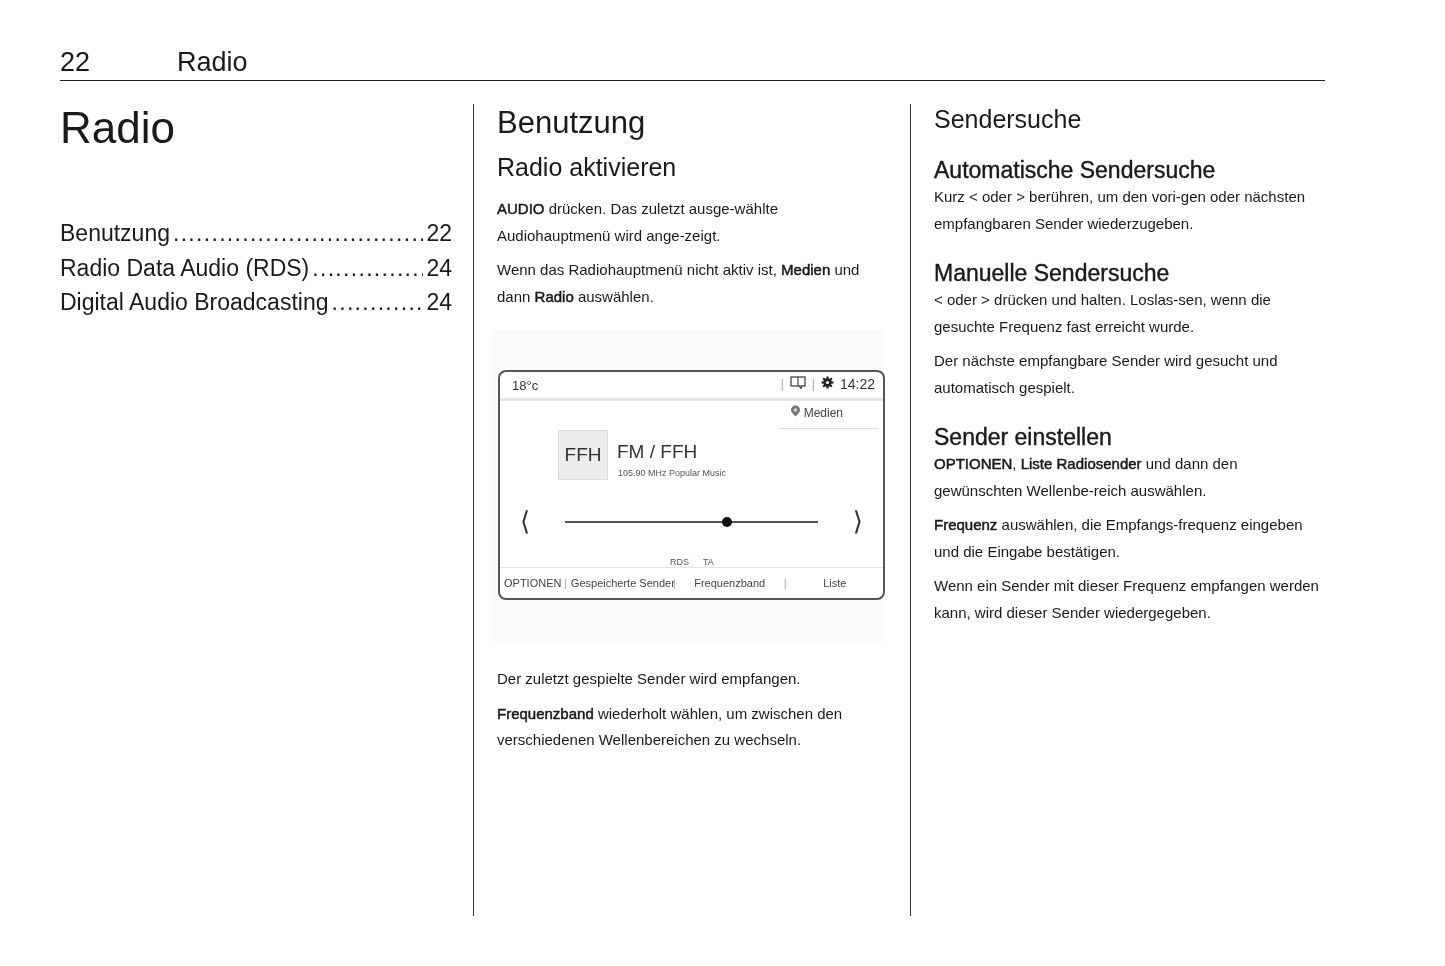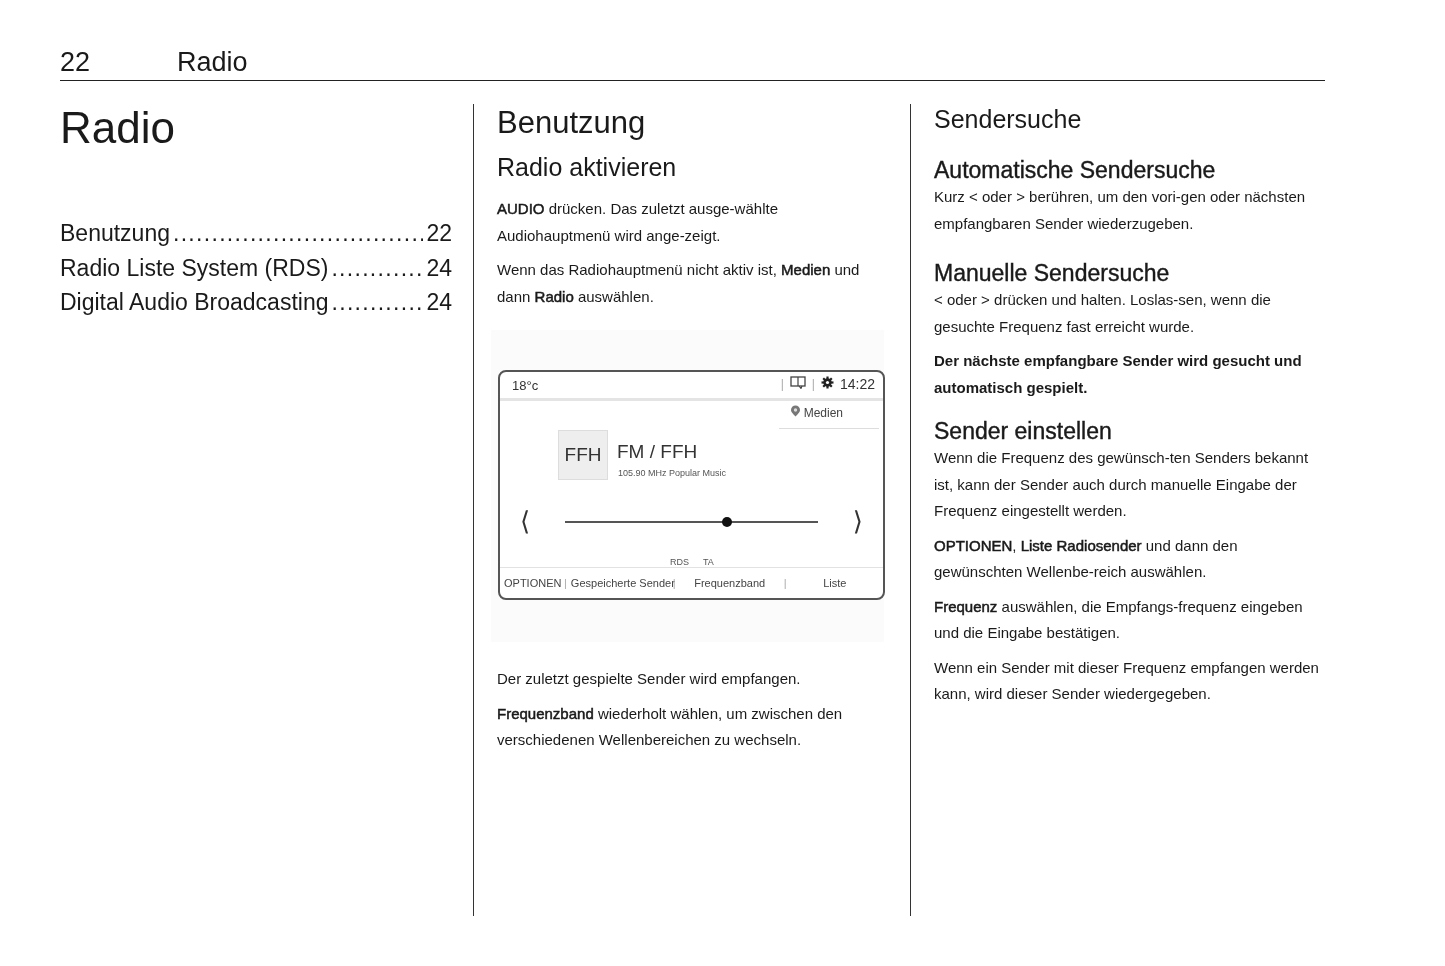--- a/index.html
+++ b/index.html
@@ -67,21 +67,21 @@
 
 <div class="col col1">
   <h1 class="chapter-title">Radio</h1>
   <div class="toc">
     <div class="toc-row">
       <span class="toc-label">Benutzung</span>
       <span class="toc-dots"></span>
       <span class="toc-page">22</span>
     </div>
     <div class="toc-row">
-      <span class="toc-label">Radio Liste System (RDS)</span>
+      <span class="toc-label">Radio Data Audio (RDS)</span>
       <span class="toc-dots"></span>
       <span class="toc-page">24</span>
     </div>
     <div class="toc-row">
       <span class="toc-label">Digital Audio Broadcasting</span>
       <span class="toc-dots"></span>
       <span class="toc-page">24</span>
     </div>
   </div>
 </div>
@@ -159,19 +159,18 @@
   <p>Der zuletzt gespielte Sender wird empfangen.</p>
   <p><span class="b">Frequenzband</span><span> wiederholt wählen, um zwischen den verschiedenen Wellenbereichen zu wechseln.</span></p>
 </div>
 
 <div class="col col3">
   <h3 class="sub" style="margin-bottom:22px;">Sendersuche</h3>
   <h4 class="min">Automatische Sendersuche</h4>
   <p style="margin-bottom:22px;">Kurz &lt; oder &gt; berühren, um den vori-gen oder nächsten empfangbaren Sender wiederzugeben.</p>
   <h4 class="min">Manuelle Sendersuche</h4>
   <p>&lt; oder &gt; drücken und halten. Loslas-sen, wenn die gesuchte Frequenz fast erreicht wurde.</p>
-  <p style="margin-bottom:16px;font-weight:bold;">Der nächste empfangbare Sender wird gesucht und automatisch gespielt.</p>
+  <p style="margin-bottom:22px;">Der nächste empfangbare Sender wird gesucht und automatisch gespielt.</p>
   <h4 class="min">Sender einstellen</h4>
-  <p>Wenn die Frequenz des gewünsch-ten Senders bekannt ist, kann der Sender auch durch manuelle Eingabe der Frequenz eingestellt werden.</p>
   <p><span class="b">OPTIONEN</span><span>, </span><span class="b">Liste Radiosender</span><span> und dann den gewünschten Wellenbe-reich auswählen.</span></p>
   <p><span class="b">Frequenz</span><span> auswählen, die Empfangs-frequenz eingeben und die Eingabe bestätigen.</span></p>
   <p>Wenn ein Sender mit dieser Frequenz empfangen werden kann, wird dieser Sender wiedergegeben.</p>
 </div>
 
 </body></html>

